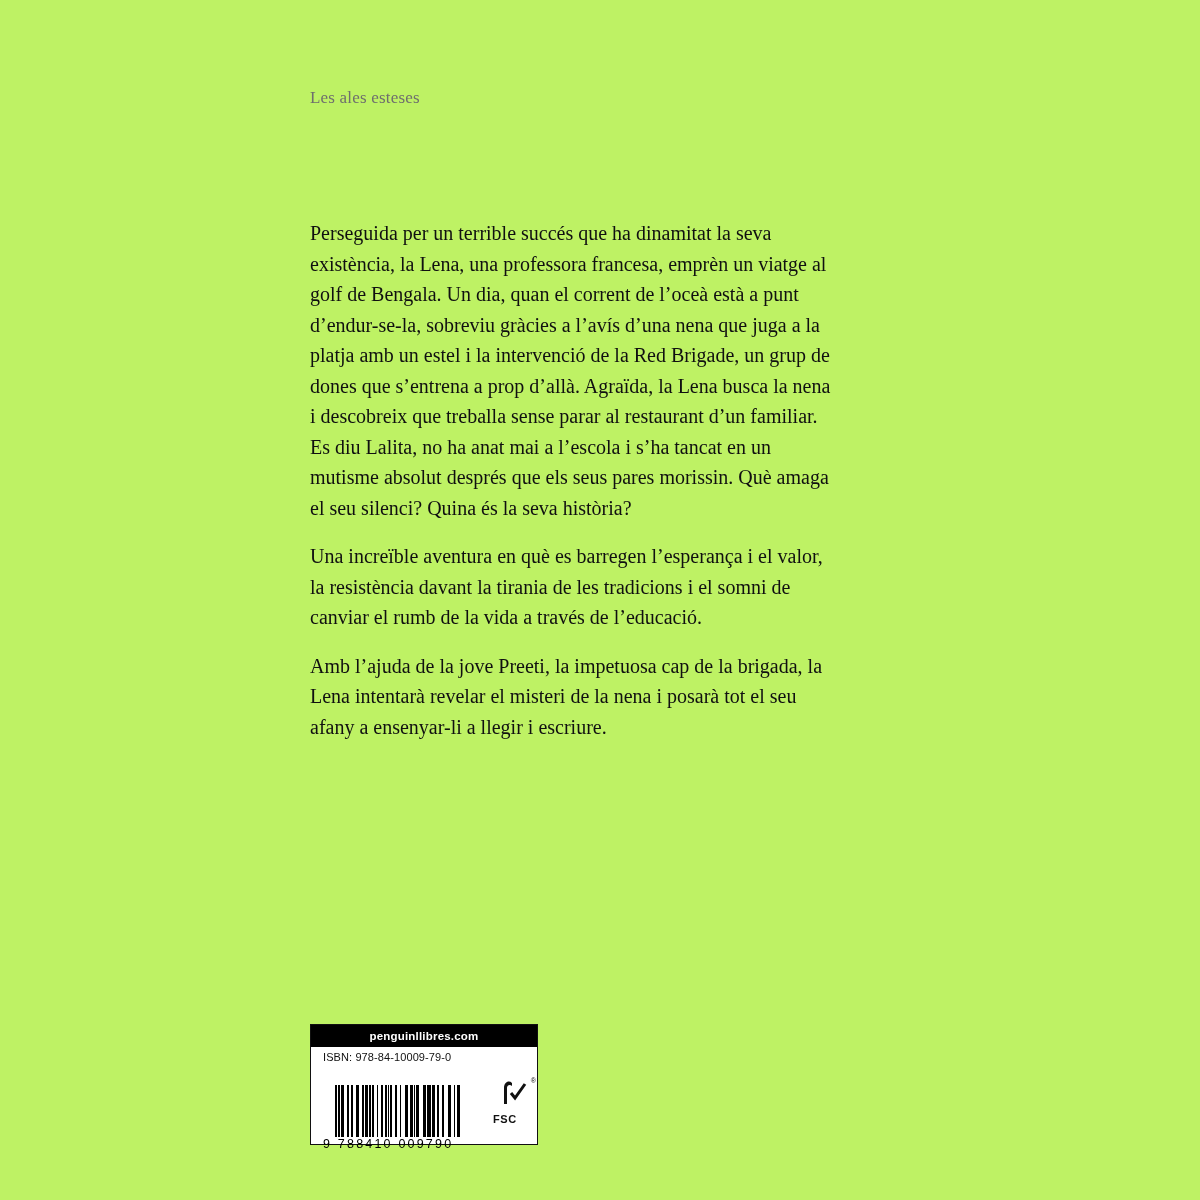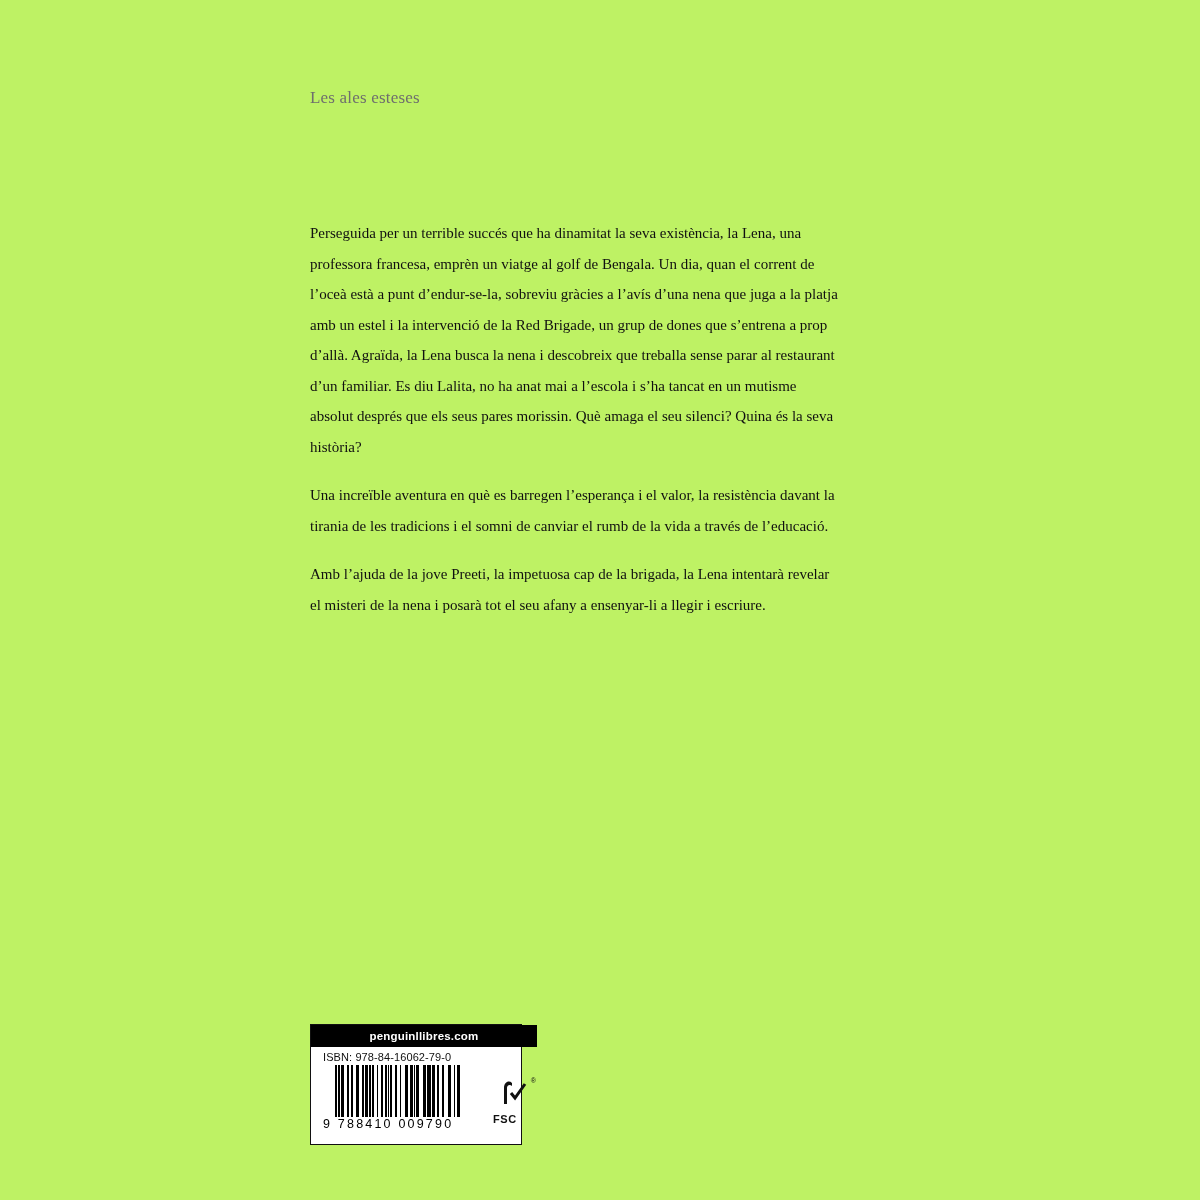--- a/index.html
+++ b/index.html
@@ -38,36 +38,36 @@
   .blurb {
     position: absolute;
     left: 310px;
     top: 218px;
     width: 530px;
   }
 
   .blurb p {
     margin: 0 0 18px 0;
     font-family: "Liberation Serif", serif;
-    font-size: 15px;
+    font-size: 20px;
     line-height: 30.5px;
     color: #101010;
     text-align: left;
   }
 
   .blurb p:last-child {
     margin-bottom: 0;
   }
 
   
   .footer-block {
     position: absolute;
     left: 310px;
     top: 1024px;
-    width: 212px;
+    width: 228px;
     height: 121px;
     border: 1px solid #111111;
     background: #ffffff;
     box-sizing: border-box;
   }
 
   .footer-url-bar {
     position: absolute;
     left: 0;
     top: 0;
@@ -90,21 +90,21 @@
     top: 26px;
     font-family: "Liberation Sans", sans-serif;
     font-size: 11px;
     color: #111111;
     letter-spacing: 0.1px;
   }
 
   .barcode-wrap {
     position: absolute;
     left: 12px;
-    top: 40px;
+    top: 60px;
     width: 150px;
     height: 74px;
   }
 
   .barcode-bars {
     position: absolute;
     left: 12px;
     top: 0;
     width: 126px;
     height: 52px;
@@ -173,21 +173,21 @@
   <div class="blurb">
     <p>Perseguida per un terrible succés que ha dinamitat la seva existència, la Lena, una professora francesa, emprèn un viatge al golf de Bengala. Un dia, quan el corrent de l’oceà està a punt d’endur-se-la, sobreviu gràcies a l’avís d’una nena que juga a la platja amb un estel i la intervenció de la Red Brigade, un grup de dones que s’entrena a prop d’allà. Agraïda, la Lena busca la nena i descobreix que treballa sense parar al restaurant d’un familiar. Es diu Lalita, no ha anat mai a l’escola i s’ha tancat en un mutisme absolut després que els seus pares morissin. Què amaga el seu silenci? Quina és la seva història?</p>
     <p>Una increïble aventura en què es barregen l’esperança i el valor, la resistència davant la tirania de les tradicions i el somni de canviar el rumb de la vida a través de l’educació.</p>
     <p>Amb l’ajuda de la jove Preeti, la impetuosa cap de la brigada, la Lena intentarà revelar el misteri de la nena i posarà tot el seu afany a ensenyar-li a llegir i escriure.</p>
   </div>
 
   <div class="footer-block">
 
     <div class="footer-url-bar">penguinllibres.com</div>
 
-    <div class="isbn-text">ISBN: 978-84-16062-79-0</div>
+    <div class="isbn-text">ISBN: 978-84-10009-79-0</div>
 
     <div class="barcode-wrap">
       <div class="barcode-bars" id="barcode-bars">
           <i style="left: 0px; width: 2.25px;"></i>
           <i style="left: 3.375px; width: 1.13px;"></i>
           <i style="left: 5.625px; width: 3.38px;"></i>
           <i style="left: 12.375px; width: 1.13px;"></i>
           <i style="left: 15.75px; width: 2.25px;"></i>
           <i style="left: 21.375px; width: 2.25px;"></i>
           <i style="left: 27px; width: 2.25px;"></i>

